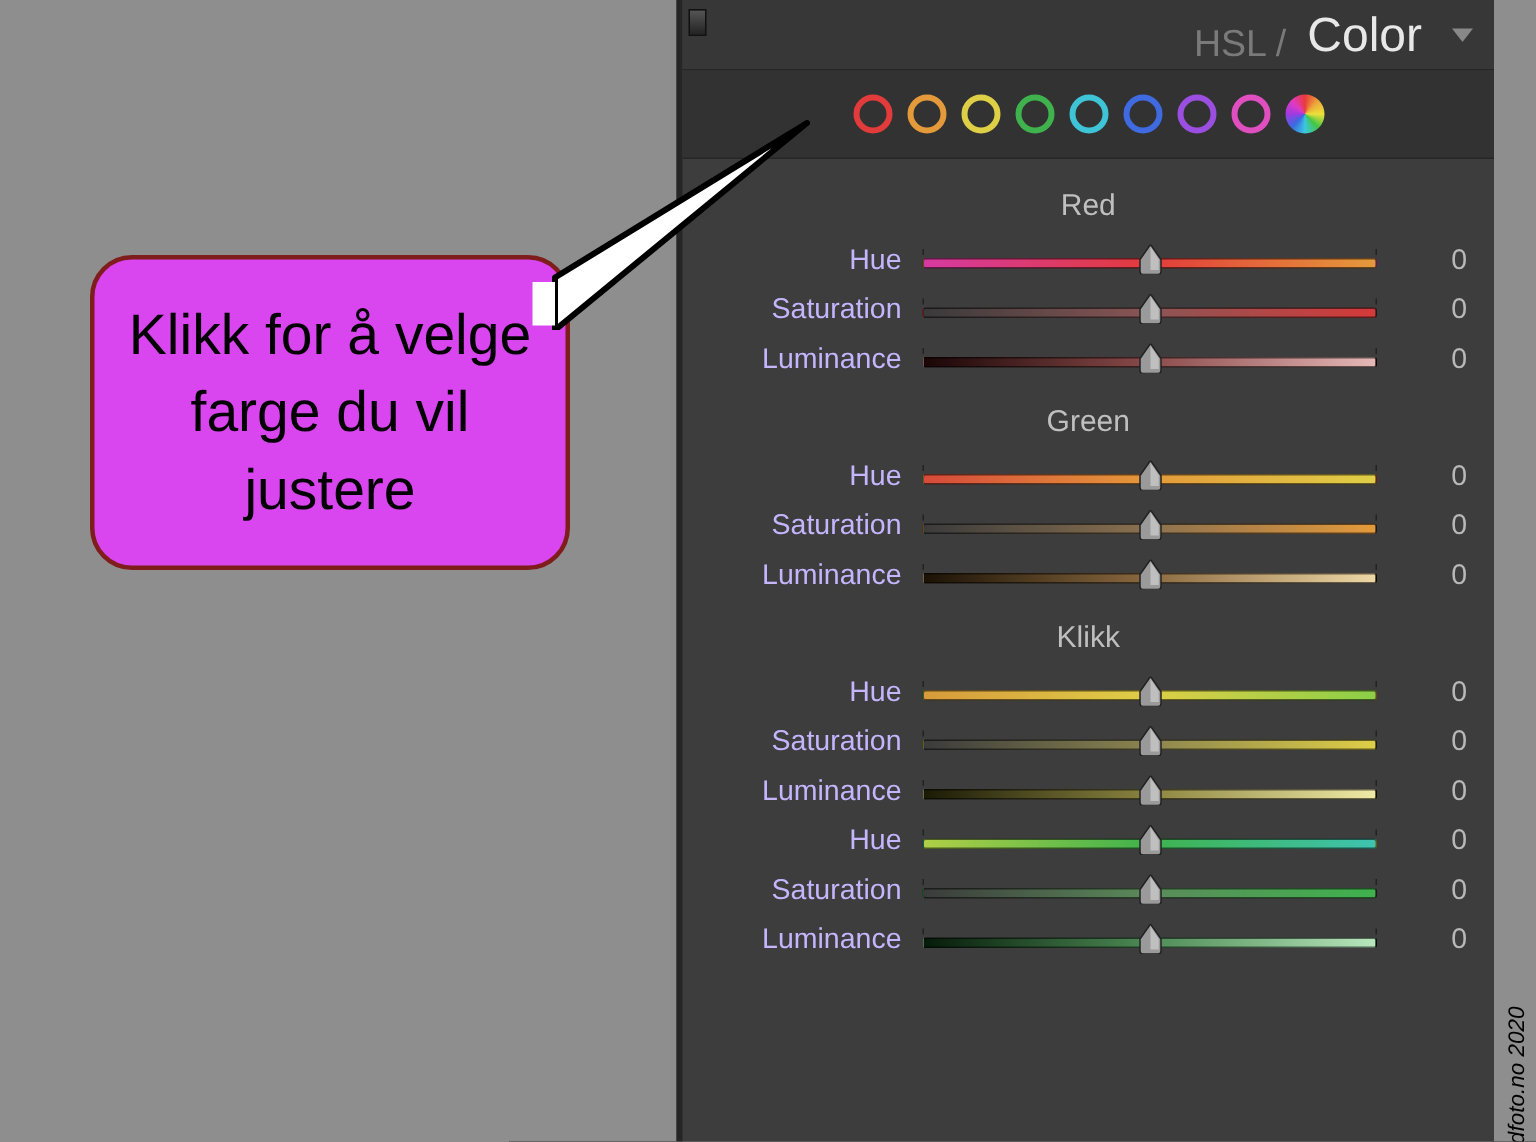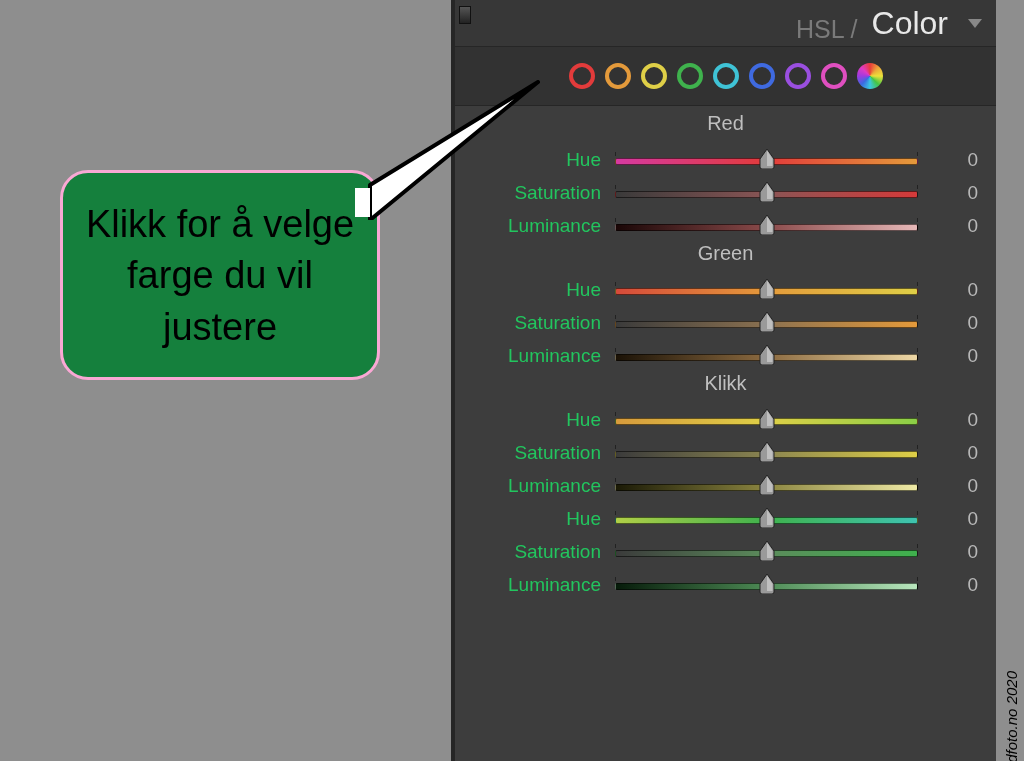--- a/index.html
+++ b/index.html
@@ -46,27 +46,27 @@
   width:26px;height:26px;border-radius:50%;box-sizing:border-box;
   border:4px solid;cursor:pointer;
 }
 .swatch.all{
   border:none;
   background:conic-gradient(#e83a3a,#eca63a,#ece13a,#45c545,#3ac8e0,#3a6ae0,#a03ae0,#e03ac3,#e83a3a);
 }
 
 .groups{padding:6px 18px 0 18px;}
 .group-title{
-  text-align:center;font-size:20px;color:#bfbfbf;margin:0 0 8px 0;
+  text-align:center;font-size:20px;color:#bfbfbf;margin:14px 0 8px 0;
 }
 .row{
   display:flex;align-items:center;height:33px;gap:14px;
 }
 .row .label{
-  width:128px;text-align:right;font-size:19px;color:#22c55e;flex:none;
+  width:128px;text-align:right;font-size:19px;color:#c4b5fd;flex:none;
 }
 .row .value{
   width:46px;text-align:right;font-size:19px;color:#b8b8b8;flex:none;
 }
 
 .slider{
   position:relative;flex:1;height:18px;cursor:pointer;
 }
 .track{
   position:absolute;left:0;right:0;top:7px;height:5px;border-radius:2px;
@@ -77,21 +77,21 @@
 .ticks::before{left:0;} .ticks::after{right:0;}
 .ticks .mid{position:absolute;left:50%;top:-1px;bottom:-1px;border-left:1px solid #222;}
 .thumb{
   position:absolute;left:50%;top:-2px;transform:translateX(-50%);
   width:16px;height:20px;pointer-events:none;
 }
 .thumb svg{display:block;}
 
 .callout{
   position:absolute;left:60px;top:170px;width:320px;
-  background:#15803d;border:3px solid #f9a8d4;border-radius:28px;
+  background:#d946ef;border:3px solid #7f1d1d;border-radius:28px;
   padding:26px 18px 24px 18px;box-sizing:border-box;
   font-size:38px;line-height:1.35;text-align:center;color:#000;
 }
 .callout-tail{
   position:absolute;left:340px;top:80px;width:200px;height:140px;pointer-events:none;
 }
 </style>
 </head>
 <body>
 

